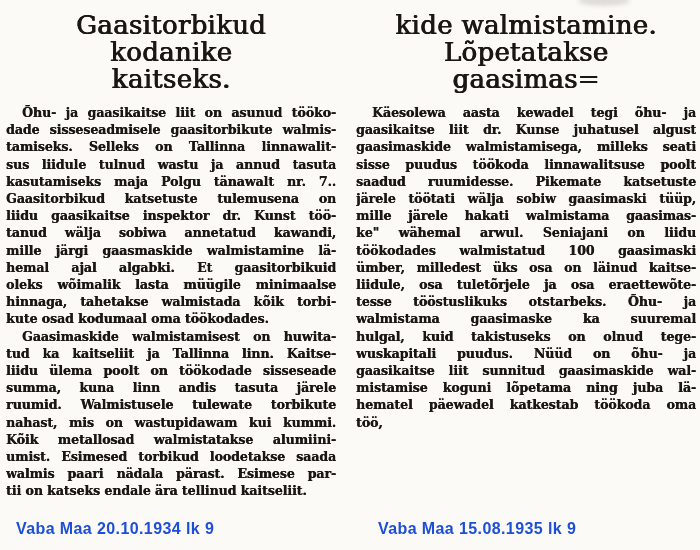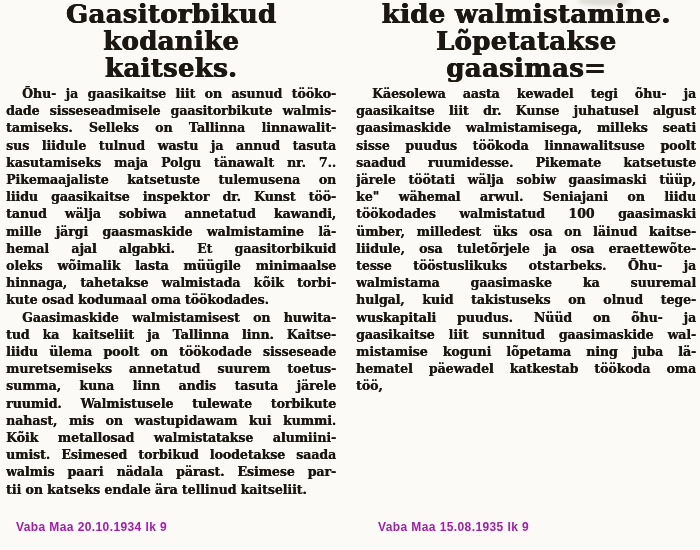--- a/index.html
+++ b/index.html
@@ -21,26 +21,26 @@
     filter: blur(2px);
     opacity: .8;
   }
   .col {
     position: absolute;
     top: 0;
   }
   .col-left  { left: 6px;   width: 330px; }
   .col-right { left: 356px; width: 340px; }
   .headline {
-    margin: 0;
+    margin: 11px;
     padding-top: 1px;
     text-align: center;
     font-size: 26px;
     line-height: 27px;
-    font-weight: bold;
+    font-weight: normal;
     letter-spacing: 0.3px;
     text-shadow: 0.8px 0 0 currentColor, 0 0.4px 0 currentColor;
   }
   .headline .hl { display: block; }
   .body {
     margin-top: 3px;
     font-size: 12.6px;
     line-height: 17.2px;
     font-weight: bold;
     letter-spacing: -0.1px;
@@ -52,23 +52,23 @@
     white-space: nowrap;
     overflow: hidden;
   }
   .bodyline.para-first { text-indent: 16px; }
   .bodyline.para-last  { text-align-last: left; }
   .caption {
     position: absolute;
     top: 520px;
     font-family: "Liberation Sans", sans-serif;
     font-weight: bold;
-    font-size: 12px;
+    font-size: 16px;
     letter-spacing: 0.4px;
-    color: #a21caf;
+    color: #1d4ed8;
   }
   .caption-left  { left: 16px; }
   .caption-right { left: 378px; }
 </style>
 </head>
 <body>
 
 <div class="page">
 
   <div class="smudge"></div>
@@ -77,32 +77,31 @@
     <h1 class="headline">
       <span class="hl">Gaasitorbikud kodanike</span>
       <span class="hl">kaitseks.</span>
     </h1>
     <div class="body">
         <div class="bodyline para-first">Õhu- ja gaasikaitse liit on asunud tööko-</div>
         <div class="bodyline">dade sisseseadmisele gaasitorbikute walmis-</div>
         <div class="bodyline">tamiseks. Selleks on Tallinna linnawalit-</div>
         <div class="bodyline">sus liidule tulnud wastu ja annud tasuta</div>
         <div class="bodyline">kasutamiseks maja Polgu tänawalt nr. 7..</div>
-        <div class="bodyline">Pikemaajaliste katsetuste tulemusena on</div>
+        <div class="bodyline">Gaasitorbikud katsetuste tulemusena on</div>
         <div class="bodyline">liidu gaasikaitse inspektor dr. Kunst töö-</div>
         <div class="bodyline">tanud wälja sobiwa annetatud kawandi,</div>
         <div class="bodyline">mille järgi gaasmaskide walmistamine lä-</div>
         <div class="bodyline">hemal ajal algabki. Et gaasitorbikuid</div>
         <div class="bodyline">oleks wõimalik lasta müügile minimaalse</div>
         <div class="bodyline">hinnaga, tahetakse walmistada kõik torbi-</div>
         <div class="bodyline para-last">kute osad kodumaal oma töökodades.</div>
         <div class="bodyline para-first">Gaasimaskide walmistamisest on huwita-</div>
         <div class="bodyline">tud ka kaitseliit ja Tallinna linn. Kaitse-</div>
         <div class="bodyline">liidu ülema poolt on töökodade sisseseade</div>
-        <div class="bodyline">muretsemiseks annetatud suurem toetus-</div>
         <div class="bodyline">summa, kuna linn andis tasuta järele</div>
         <div class="bodyline">ruumid. Walmistusele tulewate torbikute</div>
         <div class="bodyline">nahast, mis on wastupidawam kui kummi.</div>
         <div class="bodyline">Kõik metallosad walmistatakse alumiini-</div>
         <div class="bodyline">umist. Esimesed torbikud loodetakse saada</div>
         <div class="bodyline">walmis paari nädala pärast. Esimese par-</div>
         <div class="bodyline para-last">tii on katseks endale ära tellinud kaitseliit.</div>
       </div>
   </div>
 
@@ -111,20 +110,21 @@
       <span class="hl">kide walmistamine.</span>
       <span class="hl">Lõpetatakse gaasimas=</span>
     </h1>
     <div class="body">
         <div class="bodyline para-first">Käesolewa aasta kewadel tegi õhu- ja</div>
         <div class="bodyline">gaasikaitse liit dr. Kunse juhatusel algust</div>
         <div class="bodyline">gaasimaskide walmistamisega, milleks seati</div>
         <div class="bodyline">sisse puudus töökoda linnawalitsuse poolt</div>
         <div class="bodyline">saadud ruumidesse. Pikemate katsetuste</div>
         <div class="bodyline">järele töötati wälja sobiw gaasimaski tüüp,</div>
+        <div class="bodyline">mille järele hakati walmistama gaasimas-</div>
         <div class="bodyline">ke" wähemal arwul. Seniajani on liidu</div>
         <div class="bodyline">töökodades walmistatud 100 gaasimaski</div>
         <div class="bodyline">ümber, milledest üks osa on läinud kaitse-</div>
         <div class="bodyline">liidule, osa tuletõrjele ja osa eraettewõte-</div>
         <div class="bodyline">tesse tööstuslikuks otstarbeks. Õhu- ja</div>
         <div class="bodyline">walmistama gaasimaske ka suuremal</div>
         <div class="bodyline">hulgal, kuid takistuseks on olnud tege-</div>
         <div class="bodyline">wuskapitali puudus. Nüüd on õhu- ja</div>
         <div class="bodyline">gaasikaitse liit sunnitud gaasimaskide wal-</div>
         <div class="bodyline">mistamise koguni lõpetama ning juba lä-</div>

